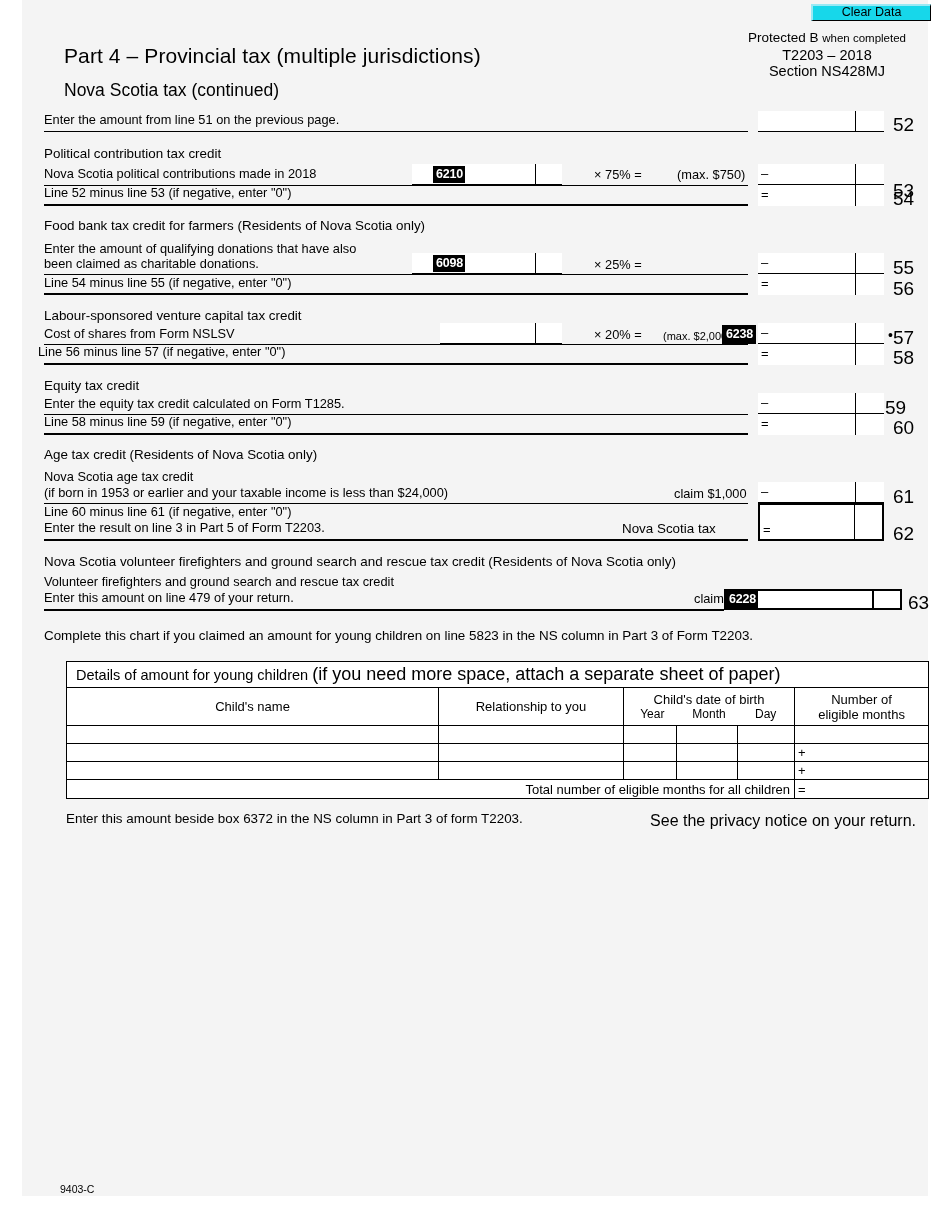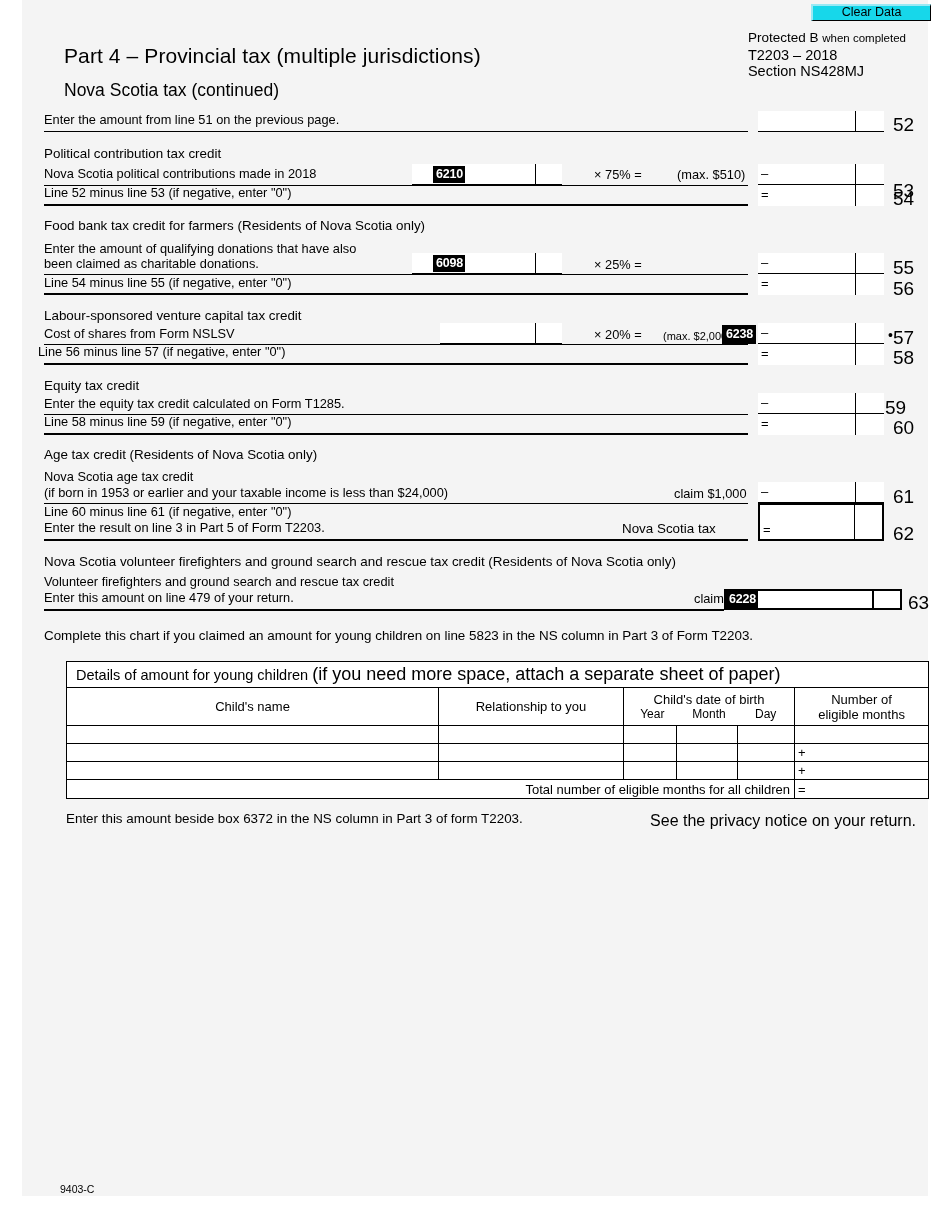--- a/index.html
+++ b/index.html
@@ -34,21 +34,21 @@
     text-align: center;
     color: #000;
     cursor: pointer;
     padding-top: 0px;
   }
 
   
   #hdr-right {
     position: absolute;
     right: 22px; top: 30px;
-    text-align: left;
+    text-align: center;
     line-height: 16.5px;
   }
   #hdr-right .prot { font-size: 13.5px; }
   #hdr-right .prot .small { font-size: 11.5px; }
   #hdr-right .t2203 { font-size: 14.5px; }
   #hdr-right .sect { font-size: 14.5px; }
 
   
   #part-title {
     position: absolute; left: 42px; top: 44px;
@@ -196,21 +196,21 @@
   <div class="lineno" style="left:871px; top:114px;">52</div>
 
   <div class="abs t-md" style="left:22px; top:146px;">Political contribution tax credit</div>
 
   <div class="abs t" style="left:22px; top:167px;">Nova Scotia political contributions made in 2018</div>
   <div class="entry" style="left:390px; top:164px; width:150px;">
     <span class="divider"></span>
   </div>
   <div class="boxnum" style="left:411px; top:166px;">6210</div>
   <div class="abs t" style="left:572px; top:168px;">×  75%  =</div>
-  <div class="abs t" style="left:655px; top:168px;">(max. $510)</div>
+  <div class="abs t" style="left:655px; top:168px;">(max. $750)</div>
   <div class="rule" style="left:22px; top:185px; width:704px;"></div>
   <div class="amtbox" style="left:736px; top:164px;">
     <span class="op">–</span>
     <span class="divider"></span>
   </div>
   <div class="lineno" style="left:871px; top:168px;margin-top:12px;">53</div>
 
   <div class="abs t" style="left:22px; top:186px;">Line 52 minus line 53 (if negative, enter "0")</div>
   <div class="rule thick" style="left:22px; top:204px; width:704px;"></div>
   <div class="amtbox" style="left:736px; top:185px; border-bottom:none;">

